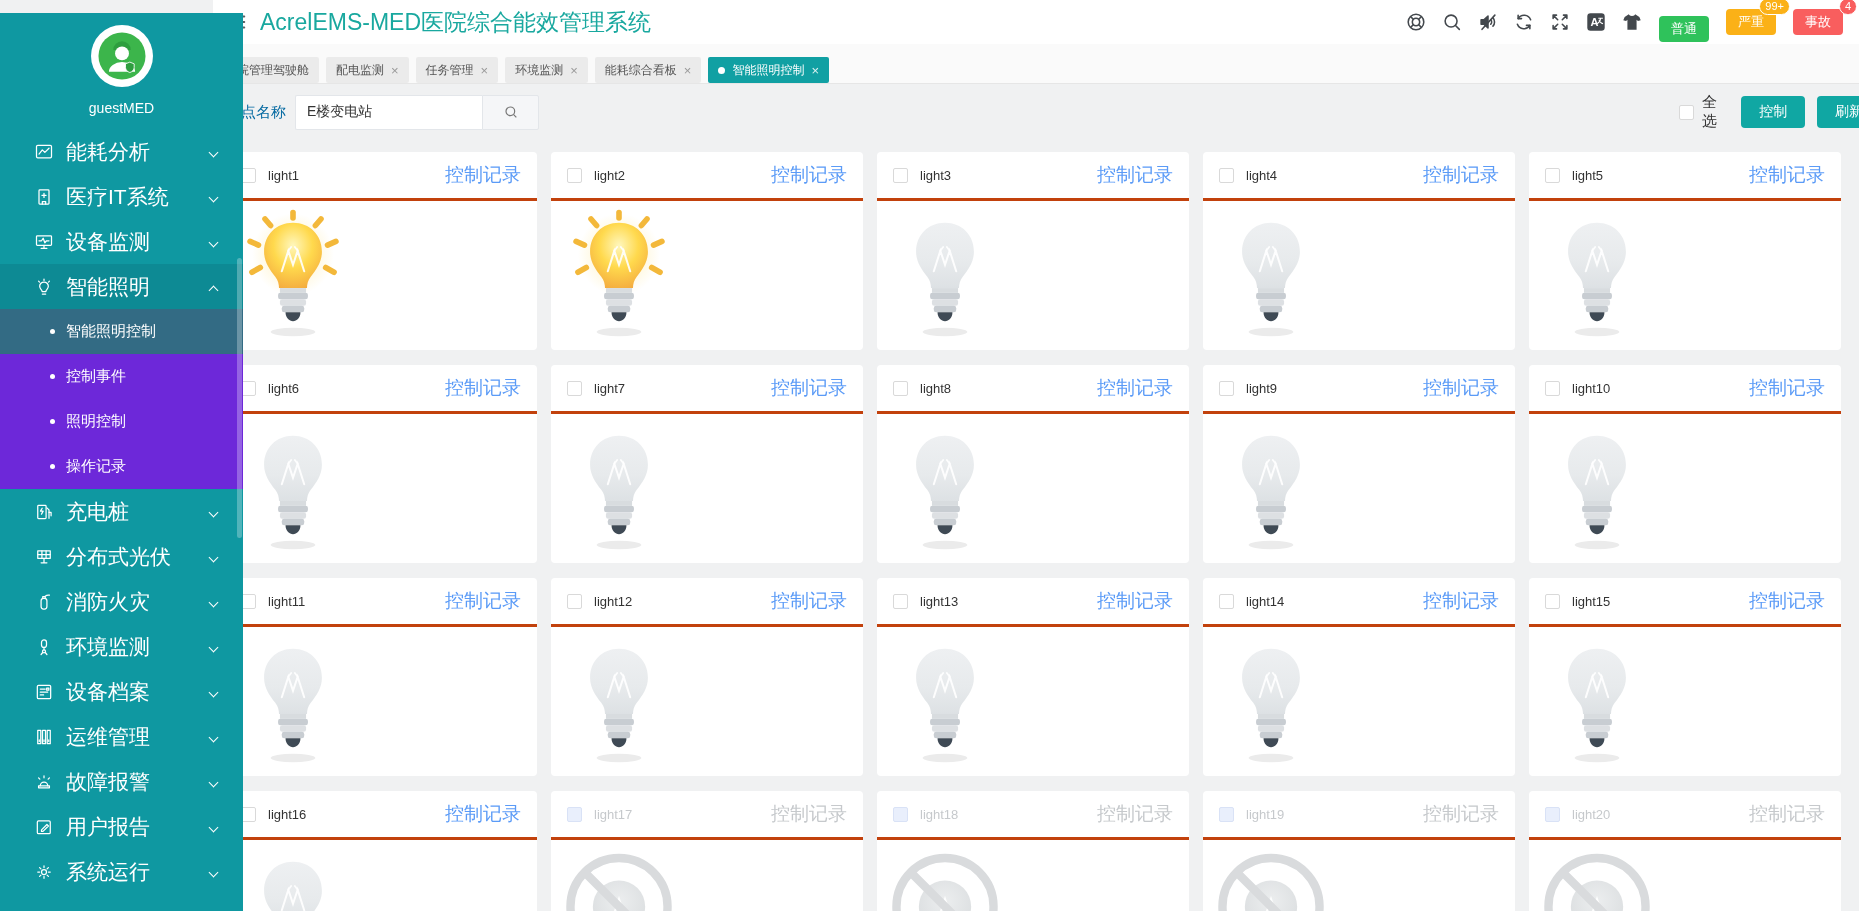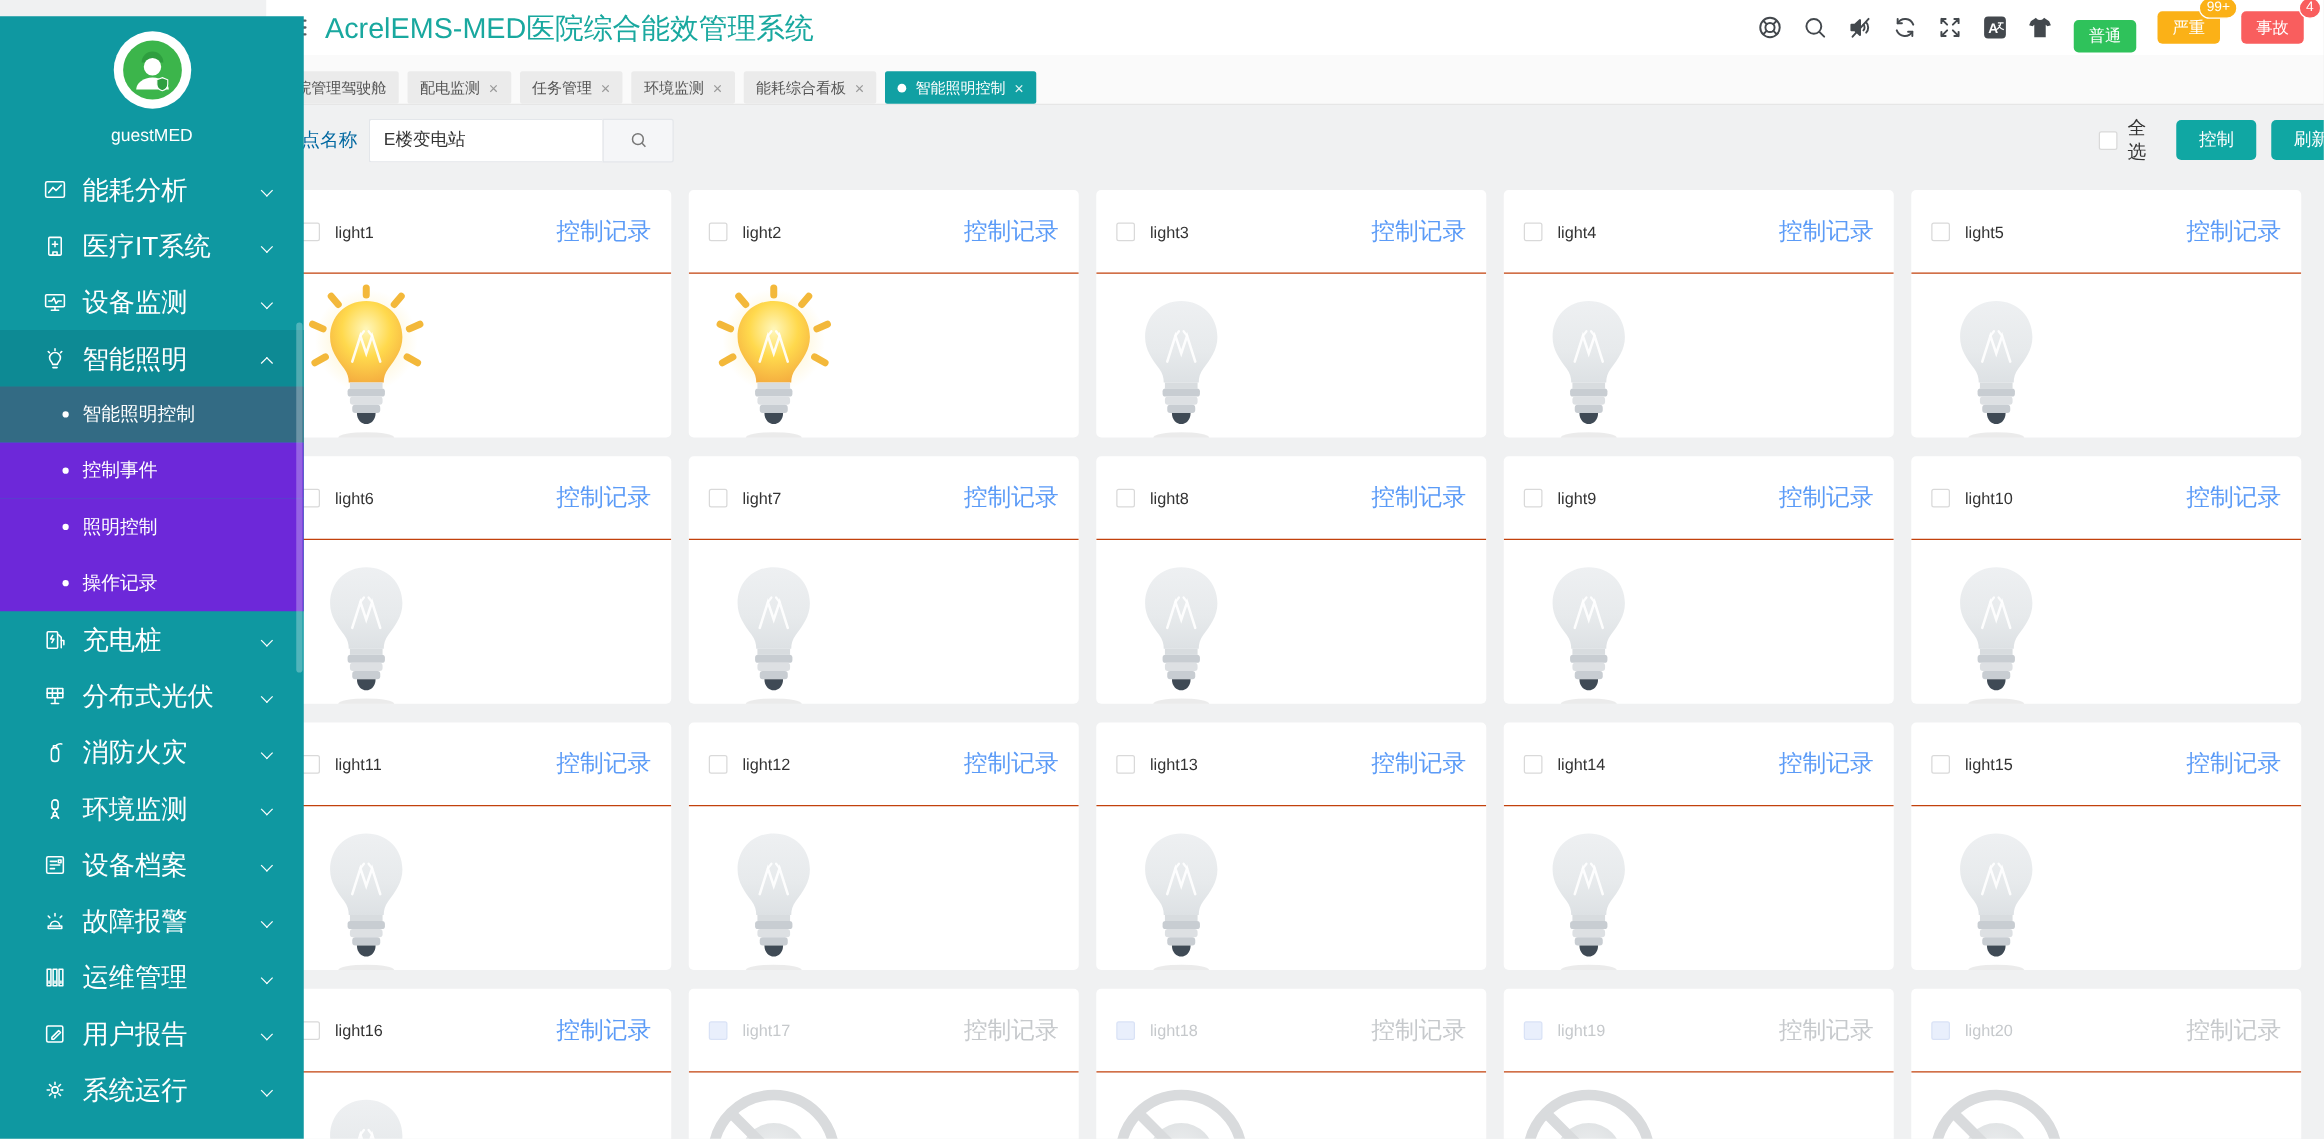--- a/index.html
+++ b/index.html
@@ -69,21 +69,21 @@
   .checkbox { width:15px; height:15px; border:1px solid #d9d9d9; border-radius:2px;
     background:#fff; display:inline-block; cursor:pointer; flex:0 0 15px; }
   .selall-label { font-size:15px; color:#333; margin:0 12px 0 8px; }
   .teal-btn { width:70px; height:32px; background:#10a7a3; color:#fff; border:none;
     border-radius:4px; font-size:14px; cursor:pointer; font-family:inherit; }
   .teal-btn + .teal-btn { margin-left:12px; }
   
   .grid { margin:12px 0 0 12px; display:grid; grid-template-columns:repeat(5,312px);
     gap:15px 14px; }
   .card { width:312px; height:198px; background:#fff; border-radius:4px; overflow:hidden; }
-  .card-header { height:67px; border-bottom:1px solid #c2410c; display:flex; align-items:center; padding:0 16px; }
+  .card-header { height:49px; border-bottom:3px solid #c2410c; display:flex; align-items:center; padding:0 16px; }
   .card.disabled .checkbox { background:#e9effc; border-color:#d9e2f6; }
   .card-name { font-size:13px; color:#333; margin-left:12px; }
   .card.disabled .card-name { color:#c6c9cc; }
   .card-link { margin-left:auto; font-size:19px; color:#5b9bf7; cursor:pointer; }
   .card.disabled .card-link { color:#c6c9cc; }
   .card-body { height:148px; position:relative; }
   .bulb { position:absolute; left:12px; top:4px; width:112px; height:140px; }
   .bulb svg { width:112px; height:140px; }
 </style>
 </head>
@@ -238,36 +238,36 @@
             <path d="M7.5 8.5h6M7.5 12h9M7.5 15.5h4"></path>
             <rect x="15.2" y="7.2" width="2.6" height="2.6"></rect>
           </svg>
         </span>
     <span>设备档案</span>
     <span class="chev "></span>
       </div>
       <div class="menu-item">
         <span class="mi-icon">
           <svg viewBox="0 0 24 24" fill="none" stroke="#fff" stroke-width="1.5" stroke-linecap="round" stroke-linejoin="round">
+            <path d="M4.5 4h3.6v16H4.5zM10.2 4h3.6v16h-3.6zM15.9 4h3.6v16h-3.6z"></path>
+            <path d="M6.3 15.5v2M12 15.5v2M17.7 15.5v2"></path>
+          </svg>
+        </span>
+    <span>运维管理</span>
+    <span class="chev "></span>
+      </div>
+      <div class="menu-item">
+        <span class="mi-icon">
+          <svg viewBox="0 0 24 24" fill="none" stroke="#fff" stroke-width="1.5" stroke-linecap="round" stroke-linejoin="round">
             <path d="M7.5 16.5a4.5 4.5 0 0 1 9 0"></path>
             <path d="M5.5 16.5h13v2.5h-13z"></path>
             <path d="M12 7V4.5M7 8.5 5.5 7M17 8.5 18.5 7"></path>
           </svg>
         </span>
     <span>故障报警</span>
-    <span class="chev "></span>
-      </div>
-      <div class="menu-item">
-        <span class="mi-icon">
-          <svg viewBox="0 0 24 24" fill="none" stroke="#fff" stroke-width="1.5" stroke-linecap="round" stroke-linejoin="round">
-            <path d="M4.5 4h3.6v16H4.5zM10.2 4h3.6v16h-3.6zM15.9 4h3.6v16h-3.6z"></path>
-            <path d="M6.3 15.5v2M12 15.5v2M17.7 15.5v2"></path>
-          </svg>
-        </span>
-    <span>运维管理</span>
     <span class="chev "></span>
       </div>
       <div class="menu-item">
         <span class="mi-icon">
           <svg viewBox="0 0 24 24" fill="none" stroke="#fff" stroke-width="1.5" stroke-linecap="round" stroke-linejoin="round">
             <rect x="4" y="4.5" width="15.5" height="15.5" rx="1.5"></rect>
             <path d="M9 15.5l6.5-6.5 1.8 1.8-6.5 6.5H9z"></path>
           </svg>
         </span>
     <span>用户报告</span>

